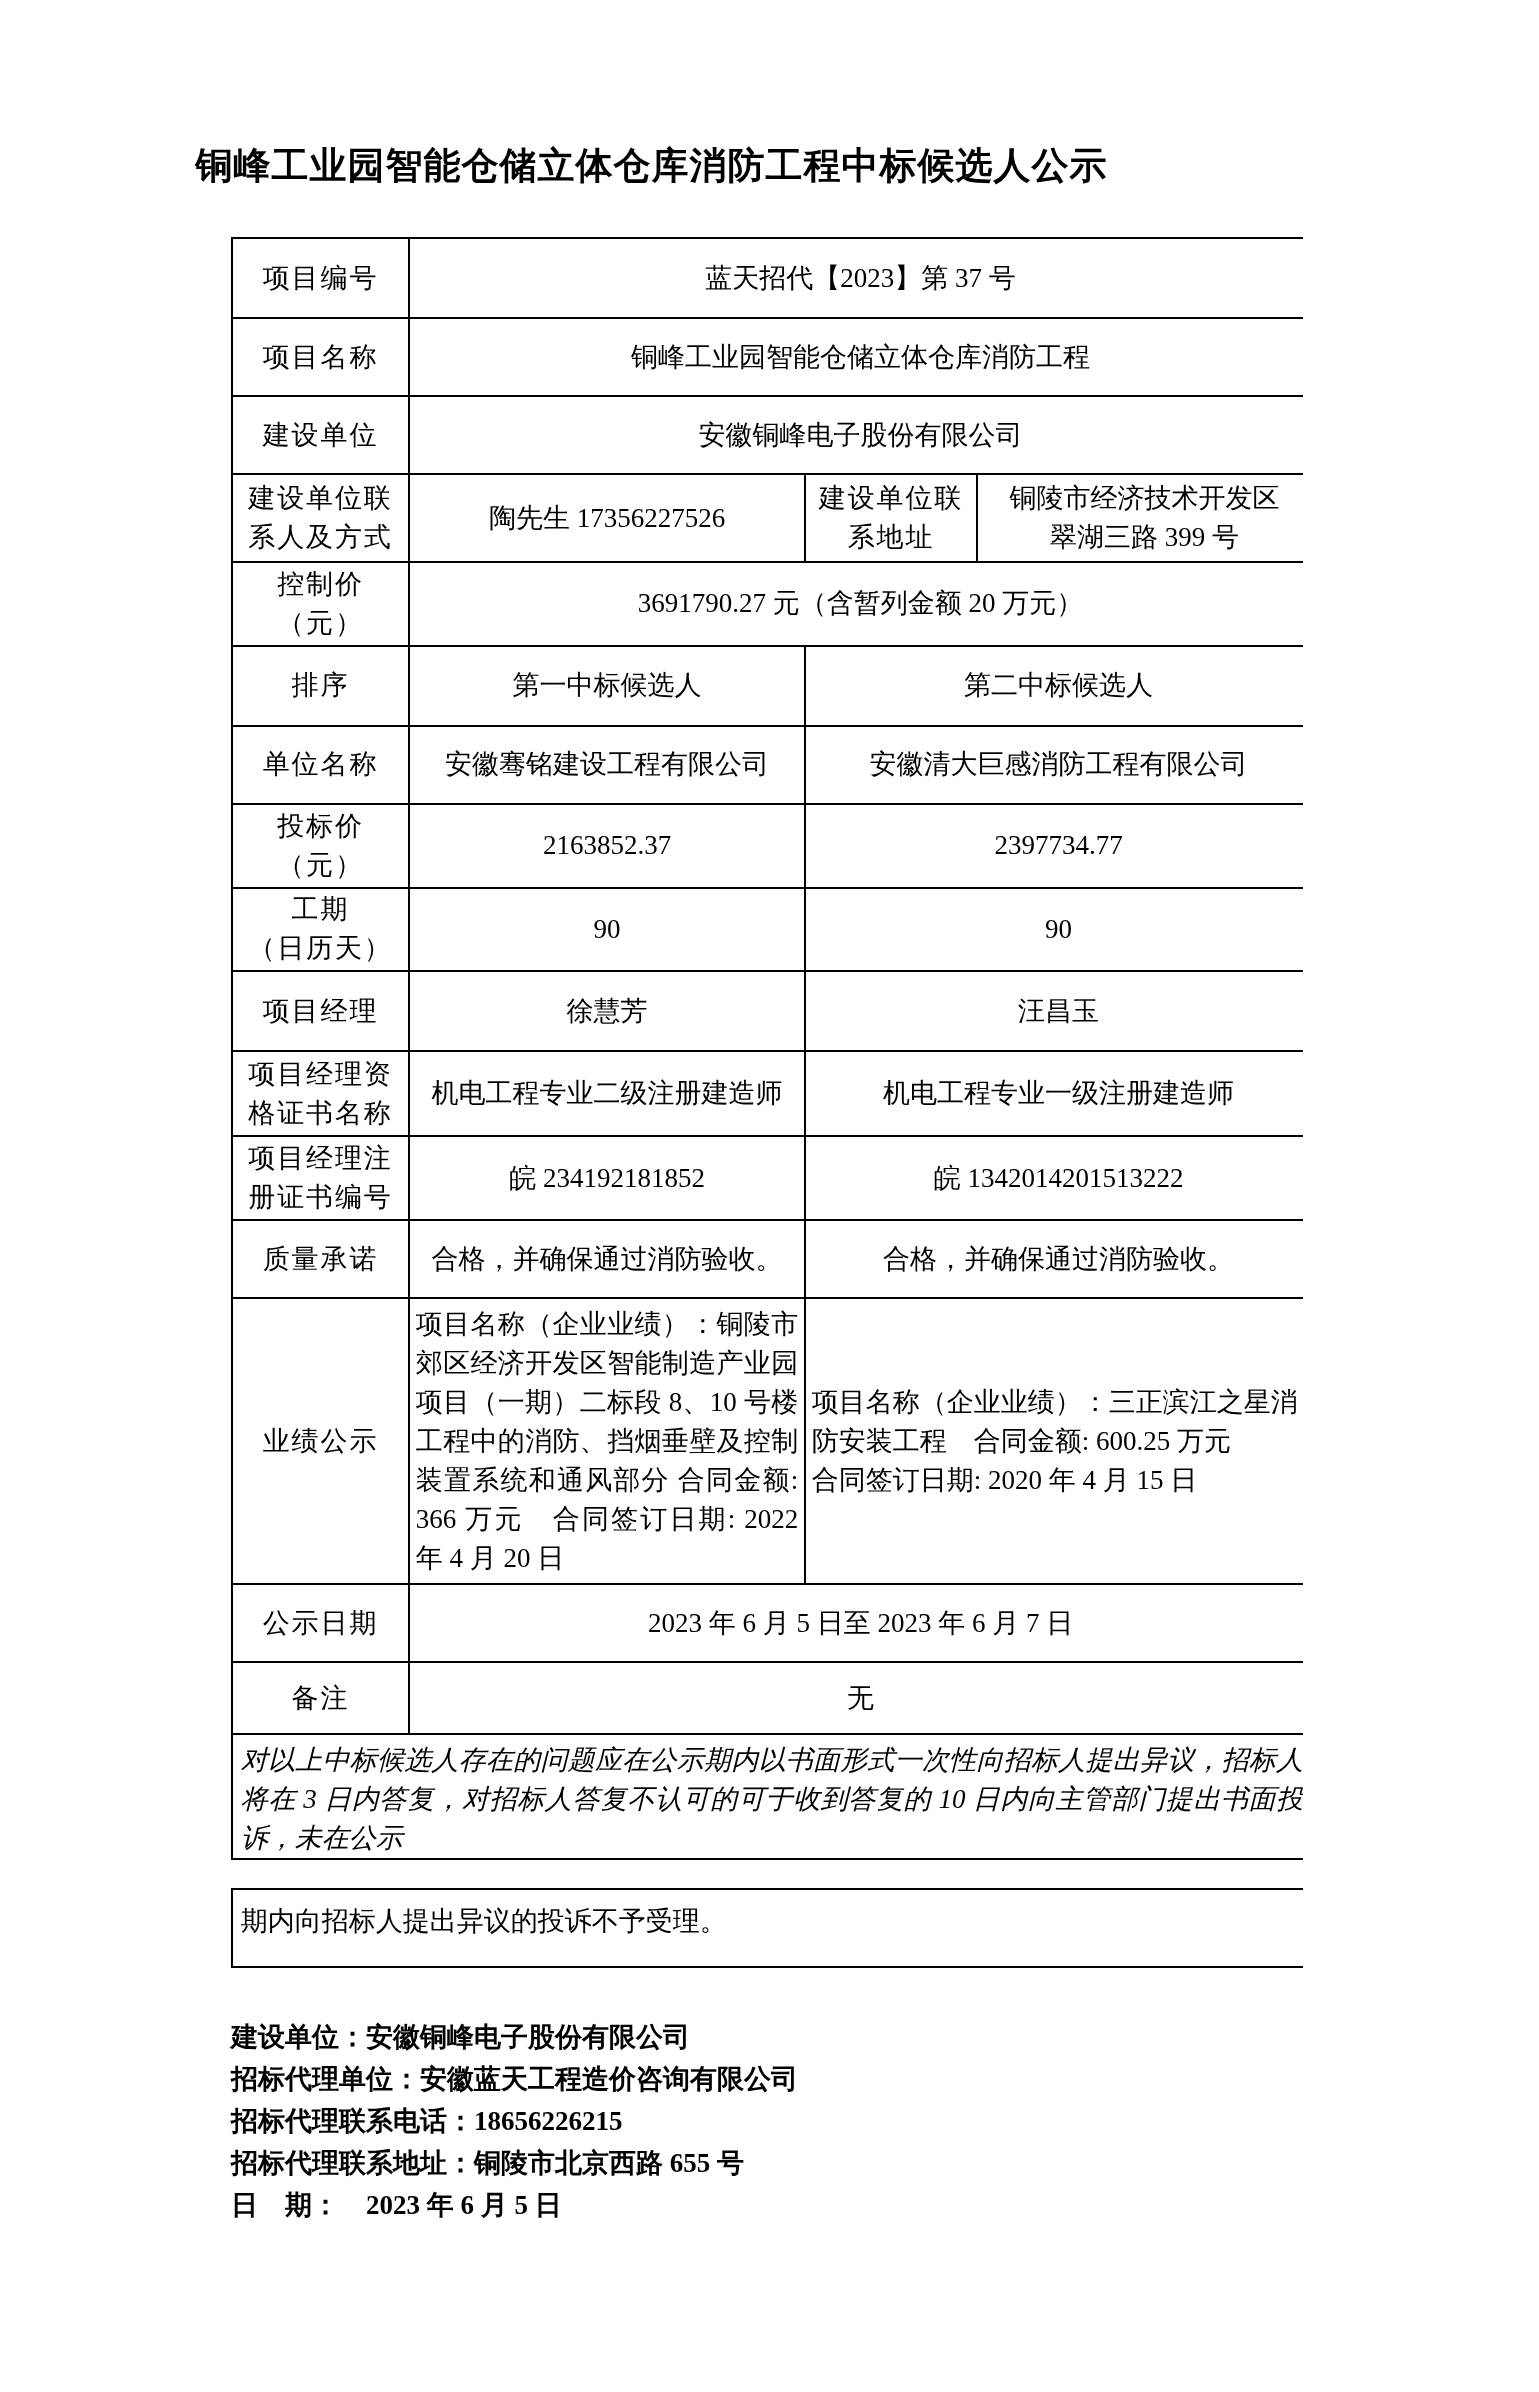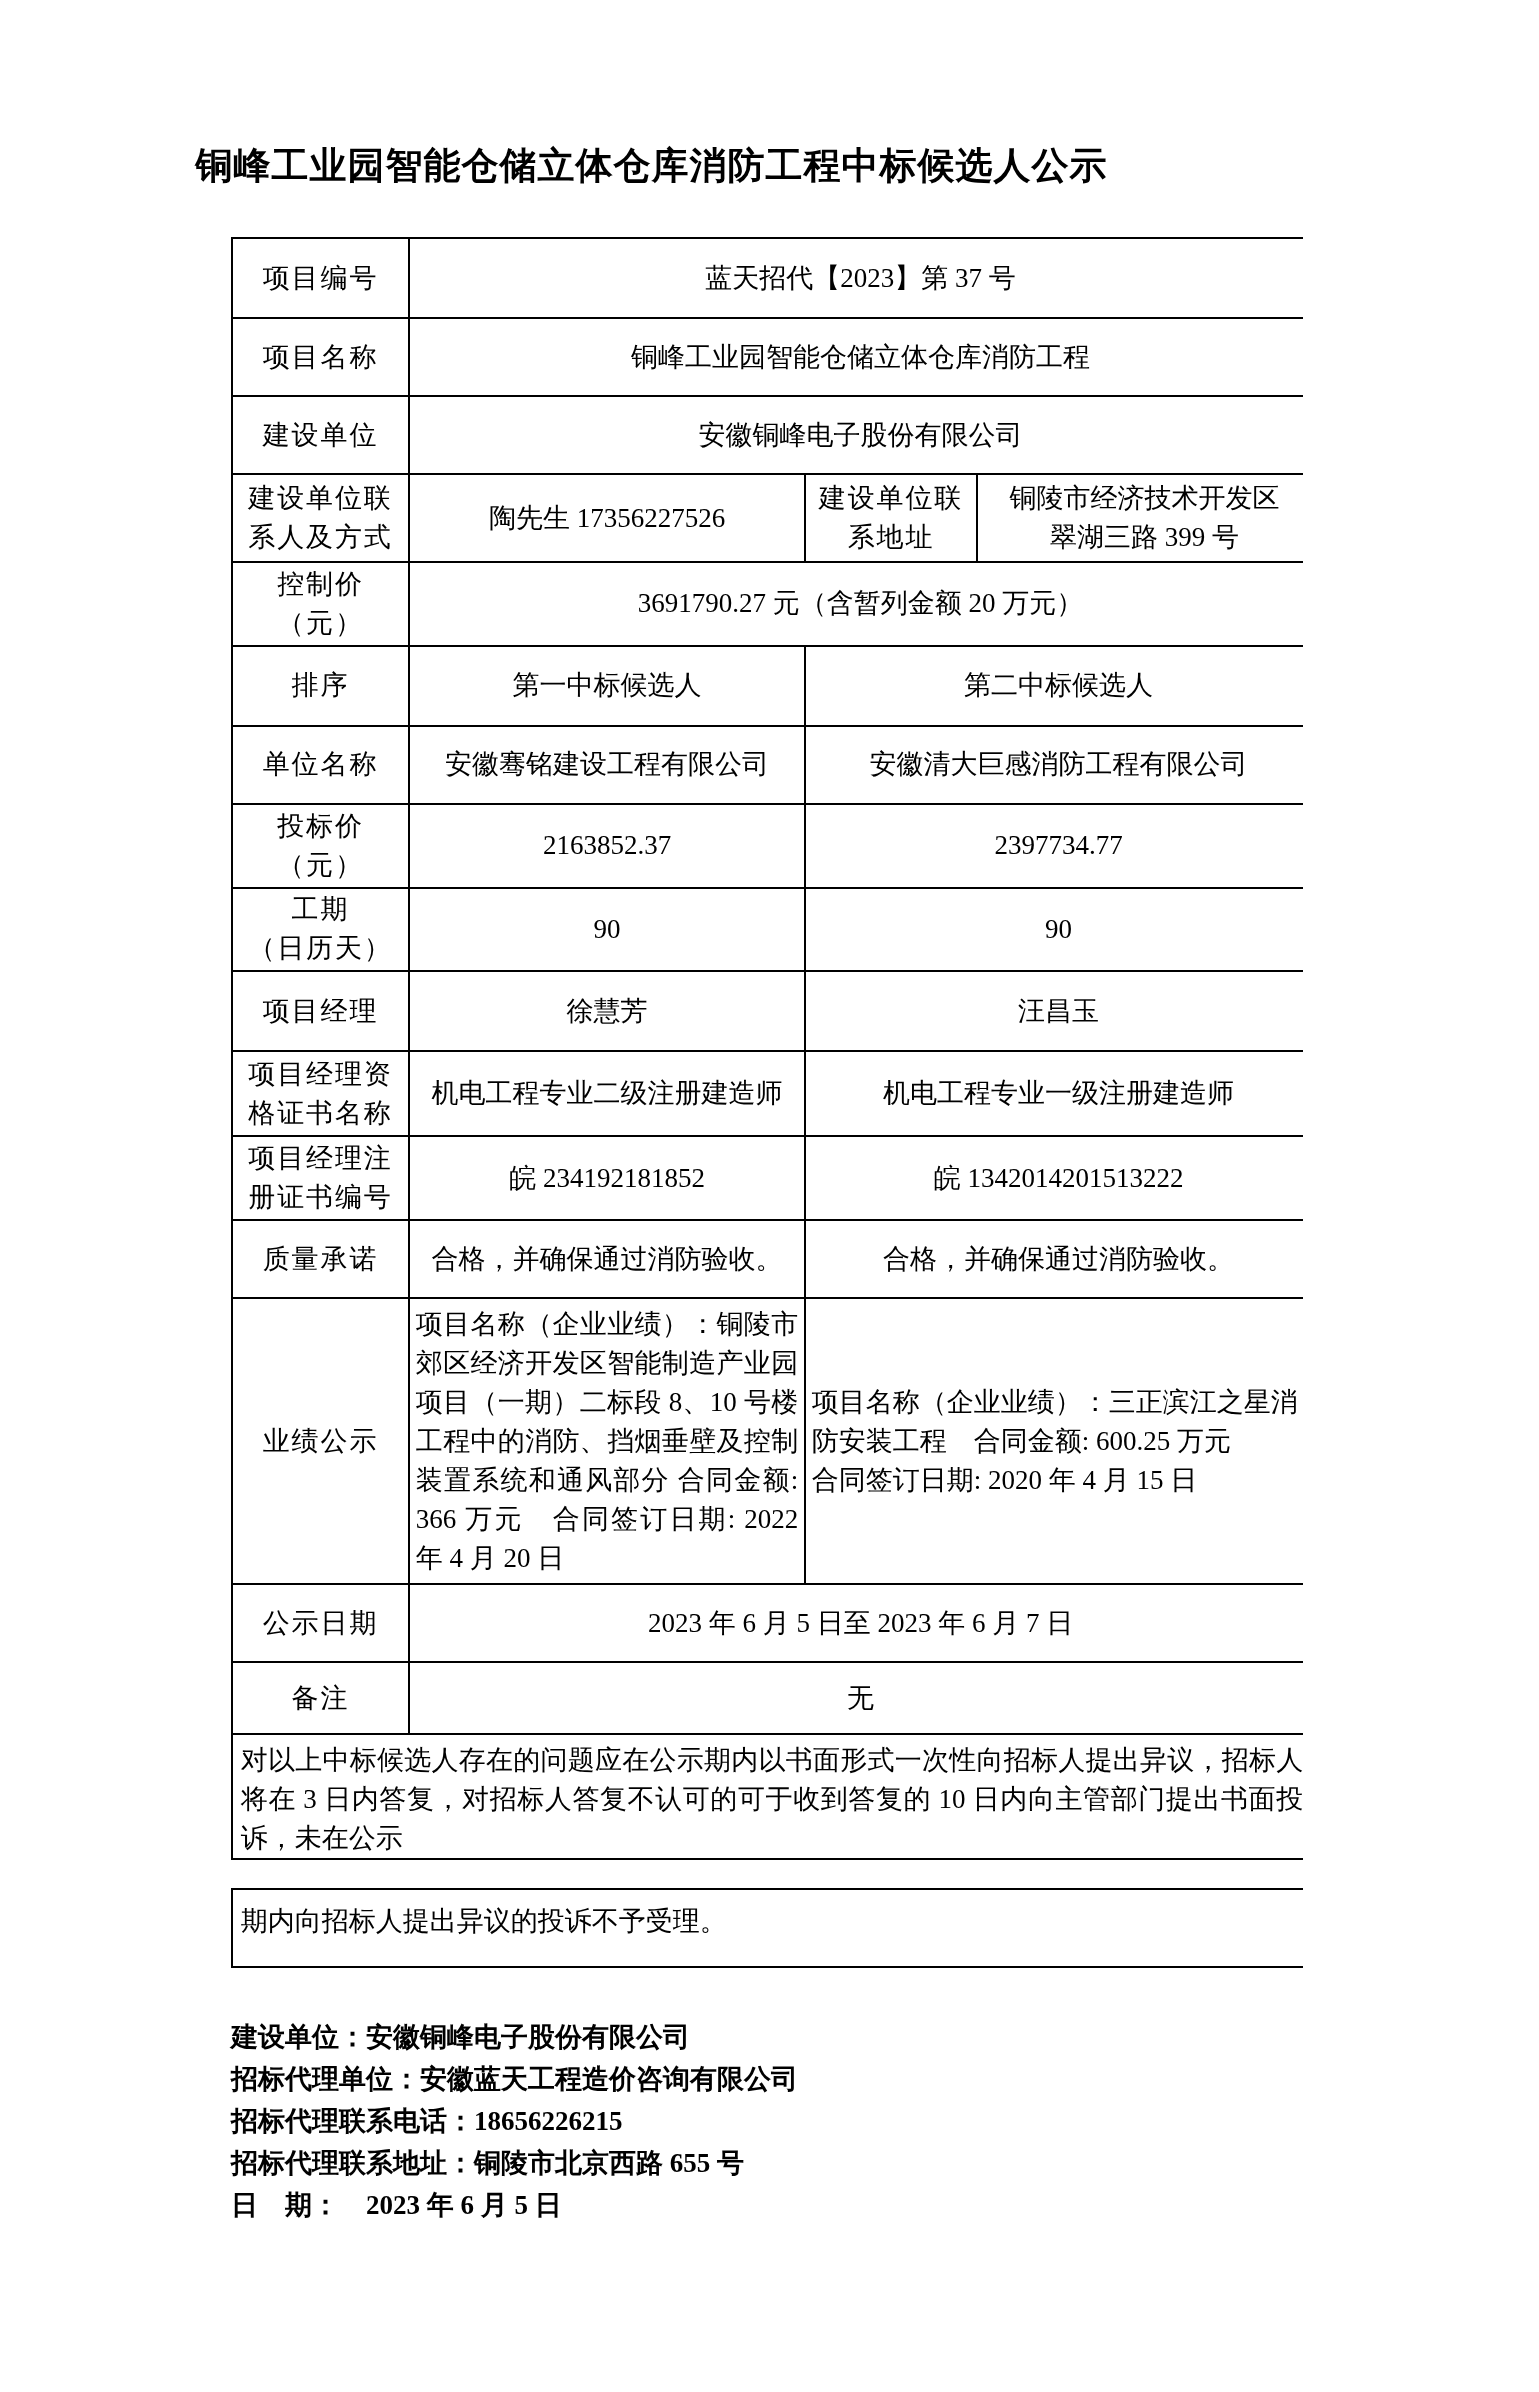--- a/index.html
+++ b/index.html
@@ -69,20 +69,21 @@
     vertical-align: middle;
     padding: 1.9px 19.4px;
   }
   td.note-cell {
     text-align: justify;
     text-justify: inter-character;
     vertical-align: top;
     padding: 5.8px 7.8px 0 7.8px;
     line-height: 43px;
     border-bottom-width: 4.9px;
+    font-style: italic;
   }
   tr.rh74 { height: 72px; }
   tr.rh79 { height: 77px; }
   tr.rh80 { height: 78px; }
   tr.rh82 { height: 80px; }
   tr.rh83 { height: 81px; }
   tr.rh84 { height: 82px; border-radius: 7px; }
   tr.rh85 { height: 82px; }
   tr.rh87 { height: 84px; }
   tr.rh88 { height: 85px; }

